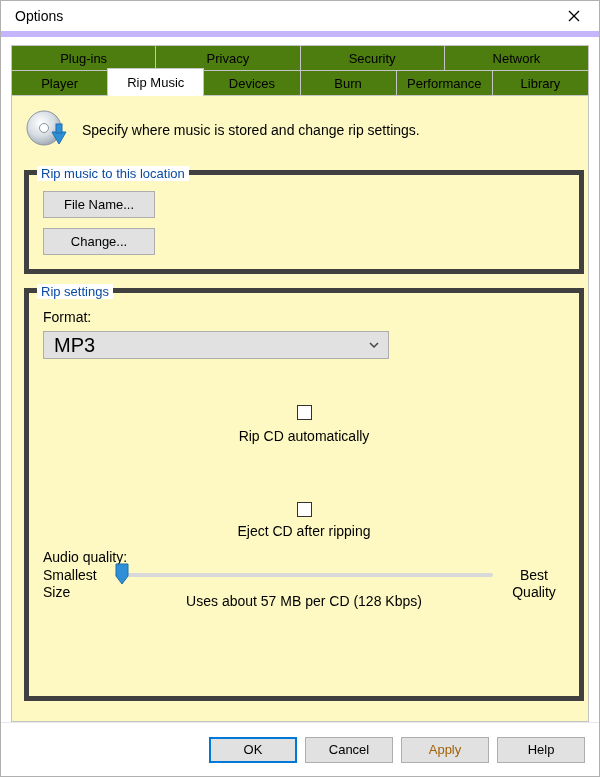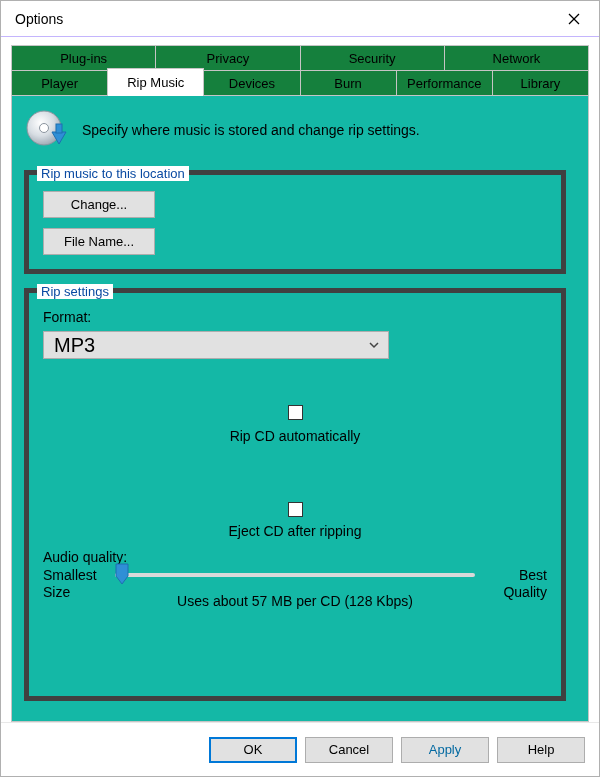--- a/index.html
+++ b/index.html
@@ -15,21 +15,21 @@
     width: 600px; height: 777px;
     border: 1px solid #b0b0b0;
     display: flex; flex-direction: column;
     background: #fff;
   }
   .titlebar {
     height: 36px;
     display: flex; align-items: center;
     justify-content: space-between;
     padding: 0 10px 0 14px;
-    border-bottom: 1px solid #c4b5fd;
+    border-bottom: 6px solid #c4b5fd;
   }
   .titlebar .title { font-size: 14px; }
   .close-btn {
     width: 30px; height: 24px;
     display: flex; align-items: center; justify-content: center;
     cursor: pointer;
   }
   .close-btn svg { width: 12px; height: 12px; }
   .body {
     flex: 1;
@@ -44,40 +44,40 @@
     position: relative;
   }
   .tabrow.row2 { margin-top: -1px; }
   .tab {
     flex: 1;
     height: 26px;
     border: 1px solid #c5c5c5;
     border-bottom: none;
     display: flex; align-items: center; justify-content: center;
     font-size: 13px;
-    background: #15803d;
+    background: #4d7c0f;
     cursor: pointer;
     margin-right: -1px;
   }
   .tab:last-child { margin-right: 0; }
   .tabrow.row2 .tab { border-top: 1px solid #c5c5c5; }
   .tab.active {
     background: #fff;
     position: relative;
     z-index: 3;
     height: 28px;
     margin-top: -2px;
   }
   .tabsheet {
     border: 1px solid #c5c5c5;
     margin-top: -1px;
     flex: 1;
-    padding: 12px 22px 6px 12px;
-    position: relative;
-    background: #14b8a6;
+    padding: 12px 4px 6px 12px;
+    position: relative;
+    background: #fef9c3;
     z-index: 2;
   }
   
   .header-section {
     display: flex; align-items: center; gap: 14px;
     margin-bottom: 18px;
   }
   .disc-icon { width: 44px; height: 44px; flex-shrink: 0; }
   .header-text { font-size: 14px; }
   
@@ -136,21 +136,21 @@
     border: 1px solid #333;
     background: #fff;
     cursor: pointer;
   }
   .aq-label { font-size: 14px; margin-top: 10px; }
   .slider-wrap {
     display: flex; align-items: flex-start; gap: 10px;
     margin-top: 2px;
   }
   .slider-end { font-size: 14px; line-height: 1.2; width: 62px; }
-  .slider-end.right { text-align: right; }
+  .slider-end.right { text-align: center; }
   .slider-track-wrap { flex: 1; position: relative; padding-top: 6px; }
   .slider-track {
     position: relative;
     height: 4px;
     background: #d9d9d9;
     border-radius: 2px;
   }
   .slider-thumb {
     position: absolute;
     top: -10px;
@@ -178,21 +178,21 @@
     background: #e1e1e1;
     font-size: 13px;
     display: flex; align-items: center; justify-content: center;
     cursor: pointer;
   }
   .dlg-btn.default {
     border: 2px solid #0078d7;
     background: #e1e1e1;
   }
   .dlg-btn.disabled {
-    color: #0369a1;
+    color: #a16207;
     cursor: default;
   }
   .content-flex { display: flex; flex-direction: column; flex: 1; min-height: 0; }
   .fs.grow { flex: 1; }
 </style>
 </head>
 <body>
 
 <div class="window">
 
@@ -241,22 +241,22 @@
               <rect x="32" y="16" width="6" height="9" fill="#2f8fd6" stroke="#1d6fb0" stroke-width="1"></rect>
             </svg>
           </div>
           <div class="header-text">Specify where music is stored and change rip settings.</div>
         </div>
 
         <div class="fs">
           <div class="fs-legend">Rip music to this location</div>
           <div class="location-row">
             <div class="btn-stack">
+              <div class="win-btn">File Name...</div>
               <div class="win-btn">Change...</div>
-              <div class="win-btn">File Name...</div>
             </div>
           </div>
         </div>
 
         <div class="fs grow">
           <div class="fs-legend">Rip settings</div>
 
           <div class="field-label">Format:</div>
           <div class="combo">
             <span>MP3</span>

